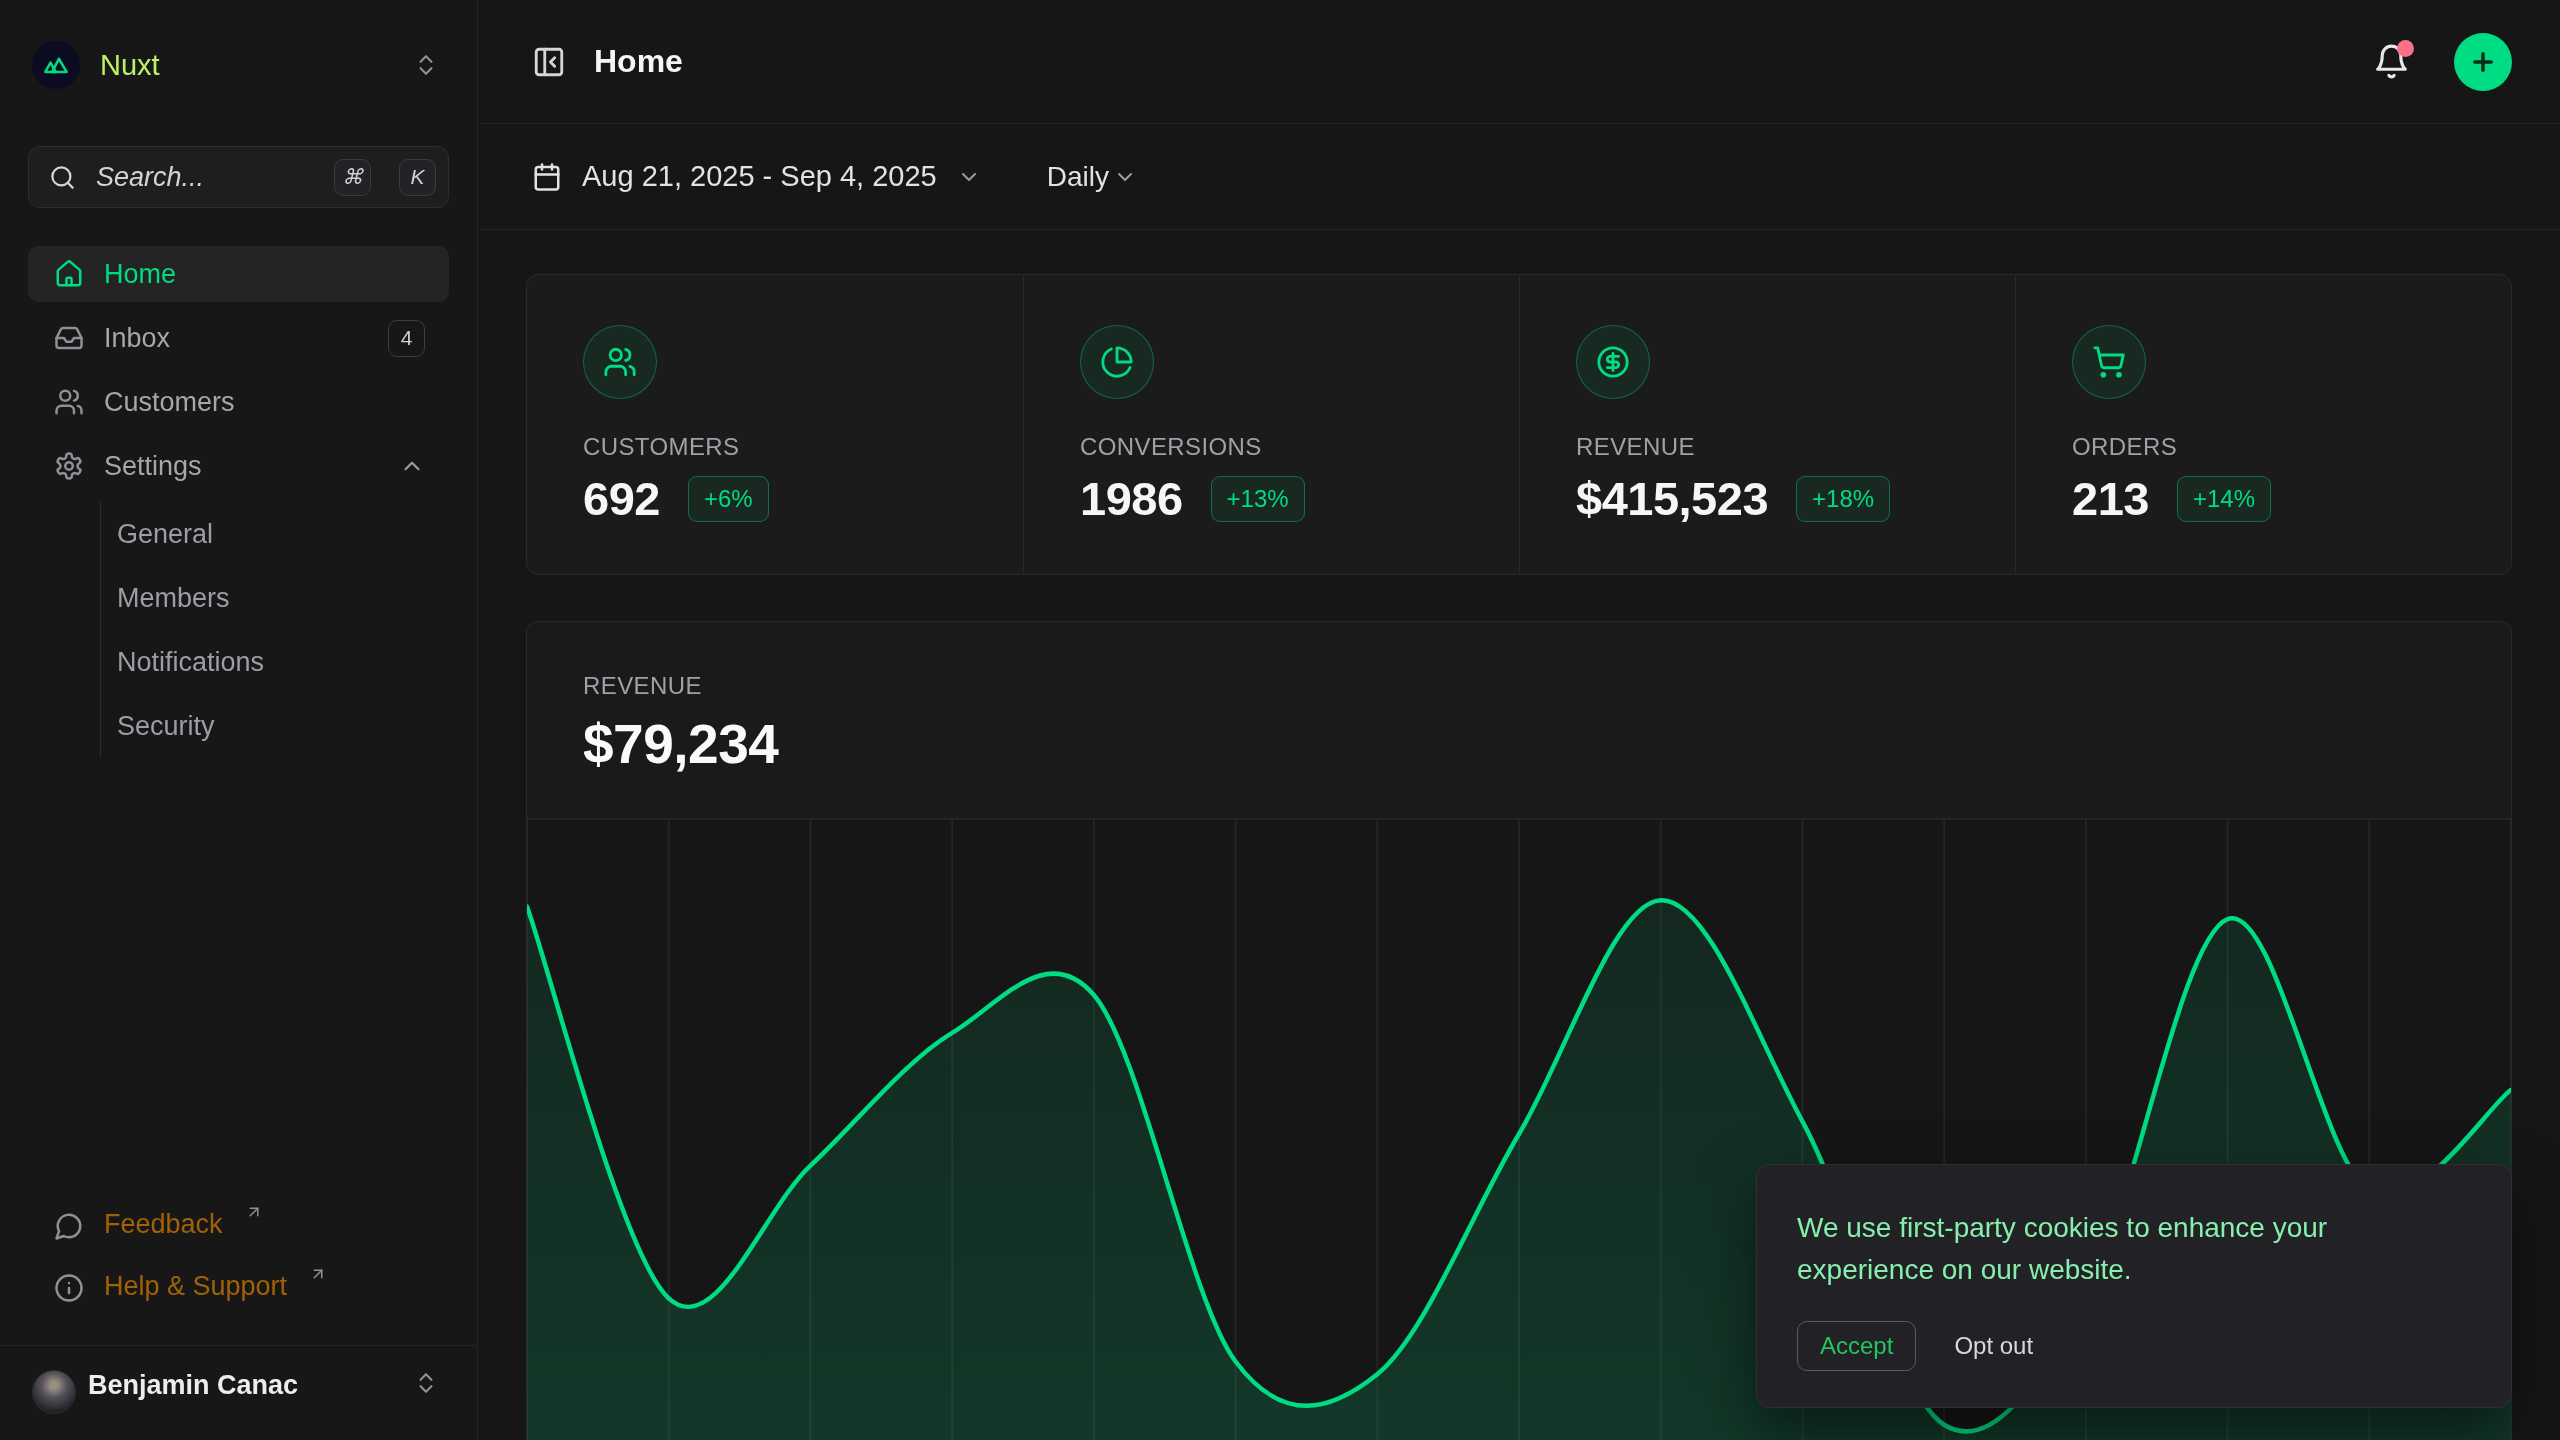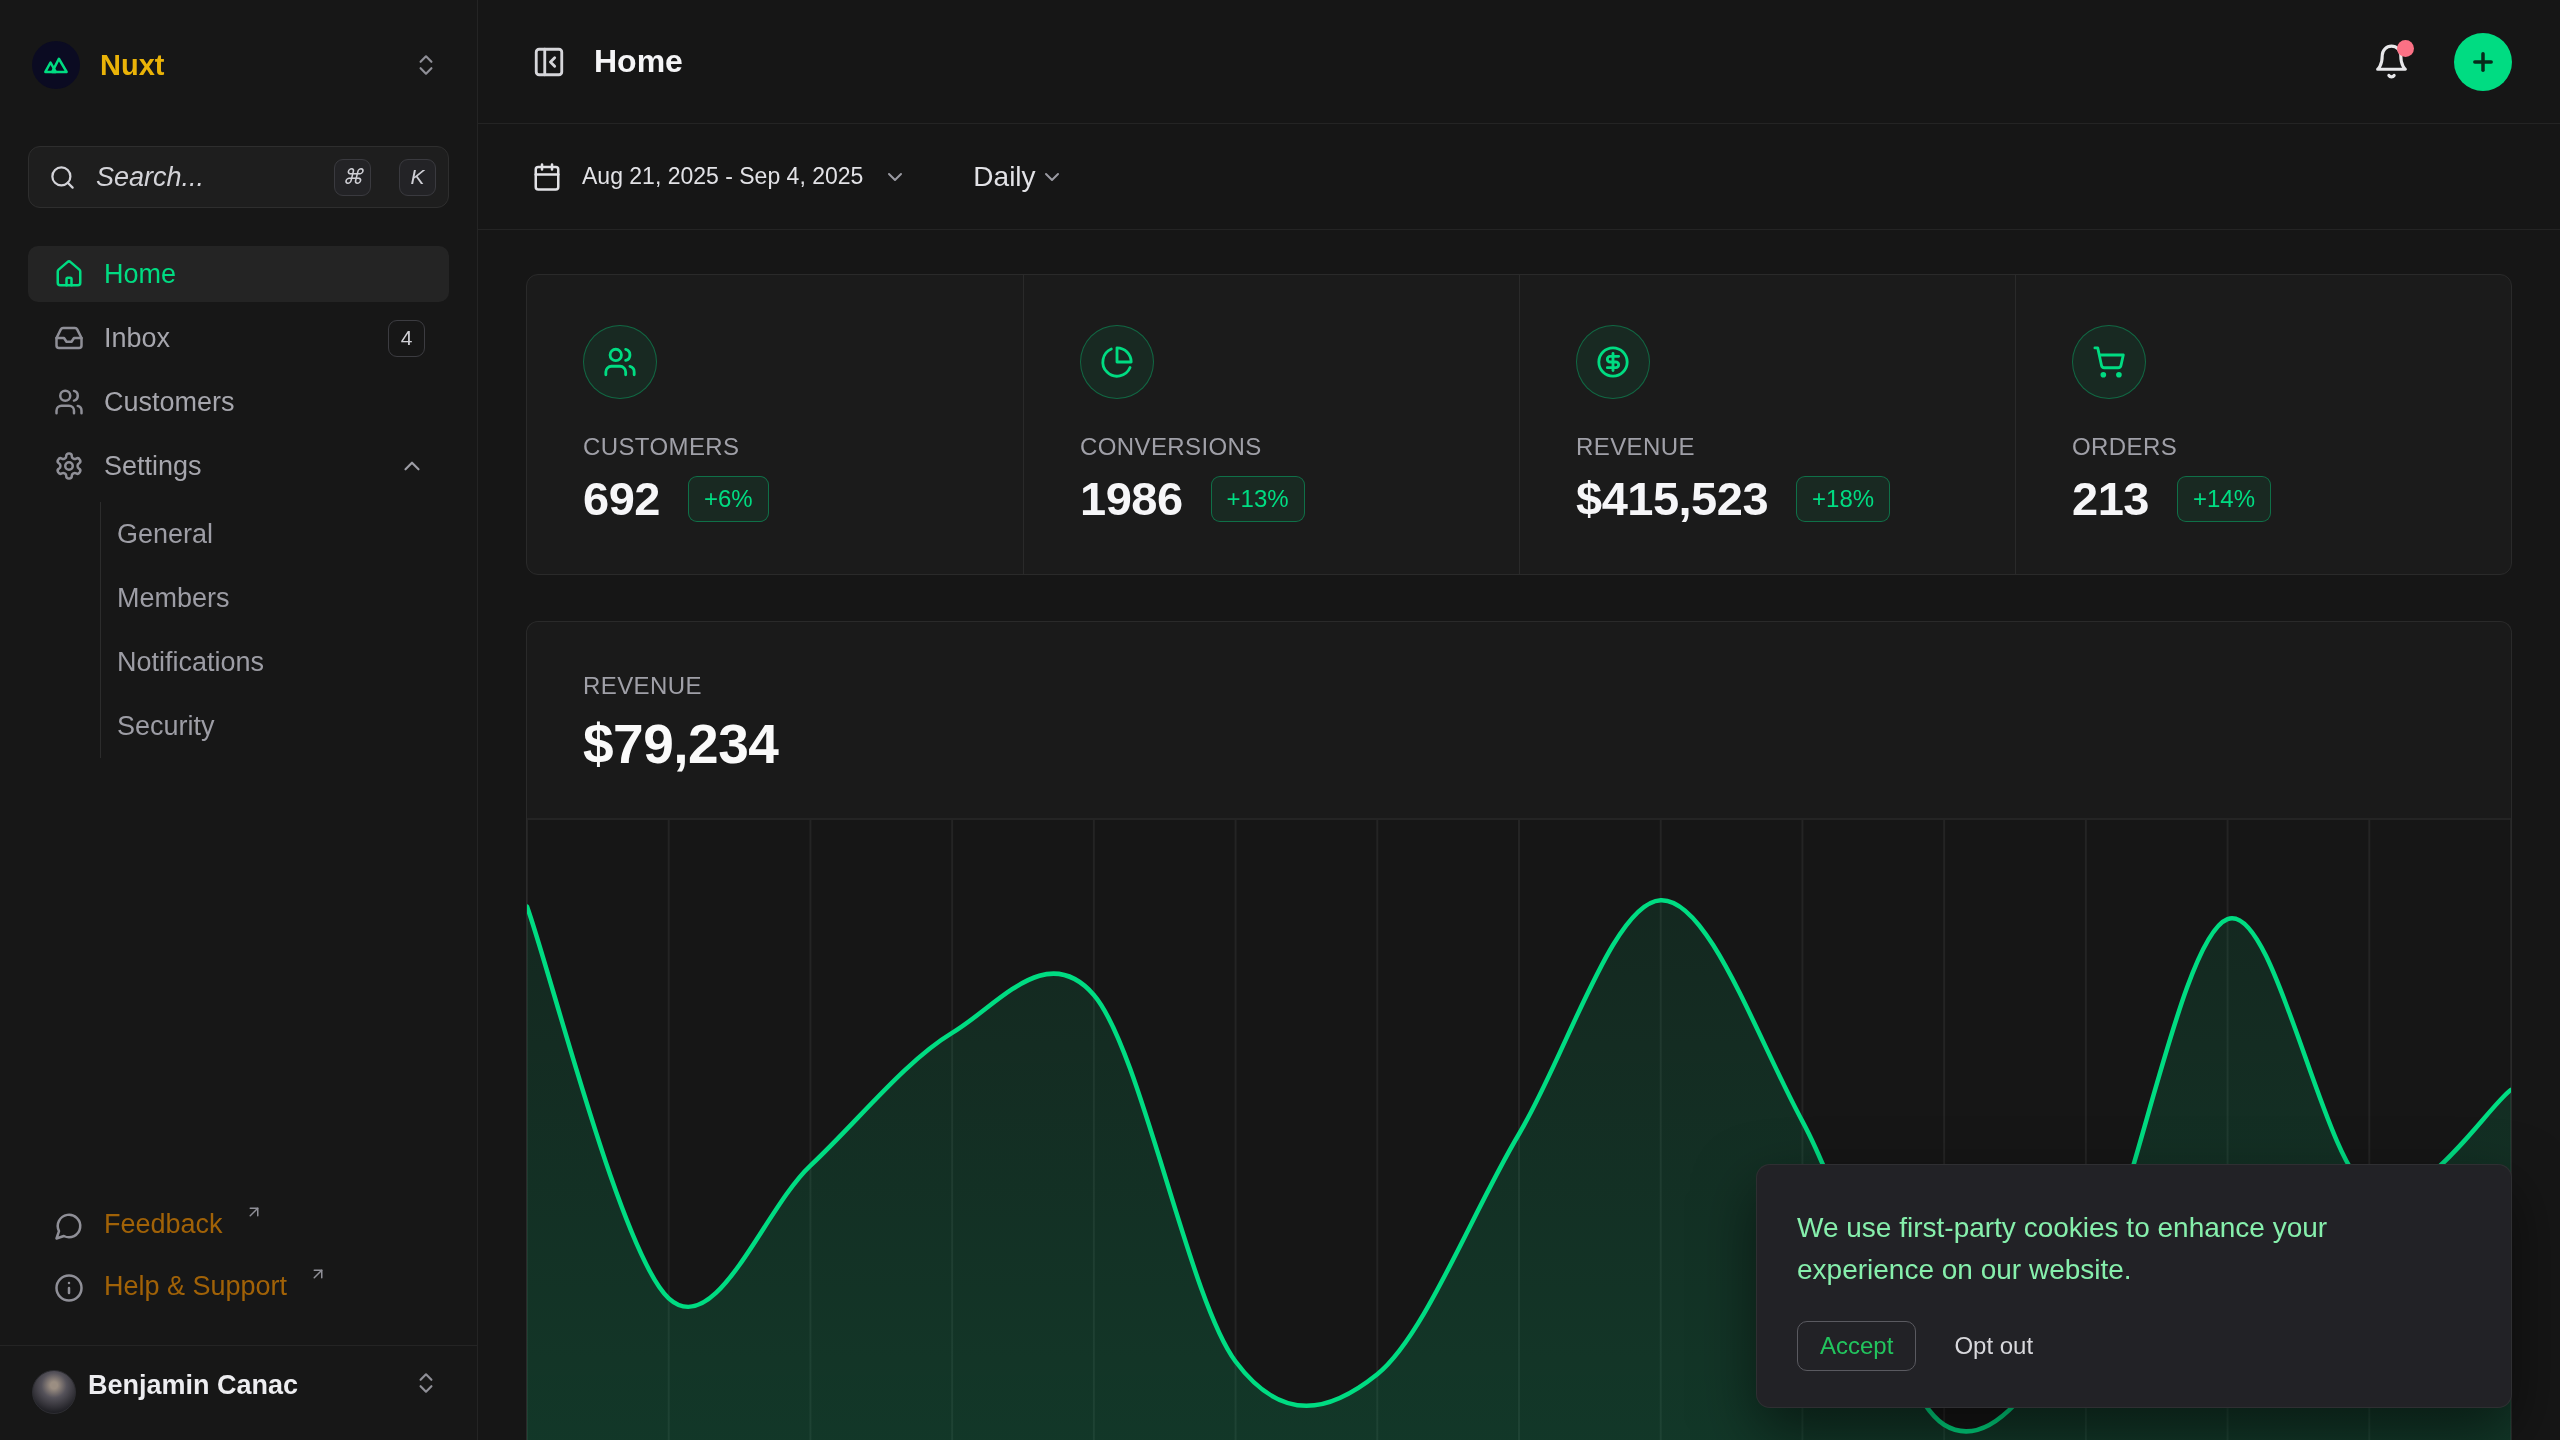--- a/index.html
+++ b/index.html
@@ -19,21 +19,21 @@
     display:flex; flex-direction:column;
     padding:28px 28px 26px;
     background:#171717;
   }
   .brand { display:flex; align-items:center; gap:20px; height:74px; padding:0 10px 0 4px; }
   .brand-logo {
     width:48px; height:48px; border-radius:50%;
     background:#0b0b22; display:flex; align-items:center; justify-content:center;
     flex:0 0 48px;
   }
-  .brand-name { font-size:29px; font-weight:700; color:#eab308; }
+  .brand-name { font-size:29px; font-weight:400; color:#bef264; }
   .brand-expand { margin-left:auto; color:#8f8f97; display:flex; }
 
   .searchbar {
     margin-top:44px; height:62px; border-radius:12px;
     background:#1e1e1e; border:1.5px solid #2e2e2e;
     display:flex; align-items:center; gap:20px; padding:0 12px 0 20px;
     cursor:text;
     font-style:italic;
   }
   .searchbar .placeholder { font-size:27px; color:#d3d3d8; flex:1; }
@@ -103,21 +103,21 @@
     width:58px; height:58px; border-radius:50%; background:#00dc82;
     display:flex; align-items:center; justify-content:center;
     color:#072b1b; border:none; cursor:pointer;
   }
 
   .filterbar {
     height:106px; flex:0 0 106px; border-bottom:1.5px solid #242424;
     display:flex; align-items:center; padding:0 54px;
   }
   .date-range { display:flex; align-items:center; gap:20px; cursor:pointer; color:#e2e2e6; }
-  .date-range .label { font-size:23px; font-weight:500; }
+  .date-range .label { font-size:29px; font-weight:500; }
   .chev { color:#9a9aa2; display:flex; }
   .granularity { display:flex; align-items:center; gap:4px; margin-left:66px; cursor:pointer; }
   .granularity .label { font-size:28px; font-weight:500; color:#e2e2e6; }
 
   .content { padding:44px 48px 0; flex:1; min-height:0; }
 
   .stats {
     display:grid; grid-template-columns:repeat(4,1fr);
     height:301px; background:#1b1b1b;
     border:1.5px solid #2a2a2a; border-radius:12px;

